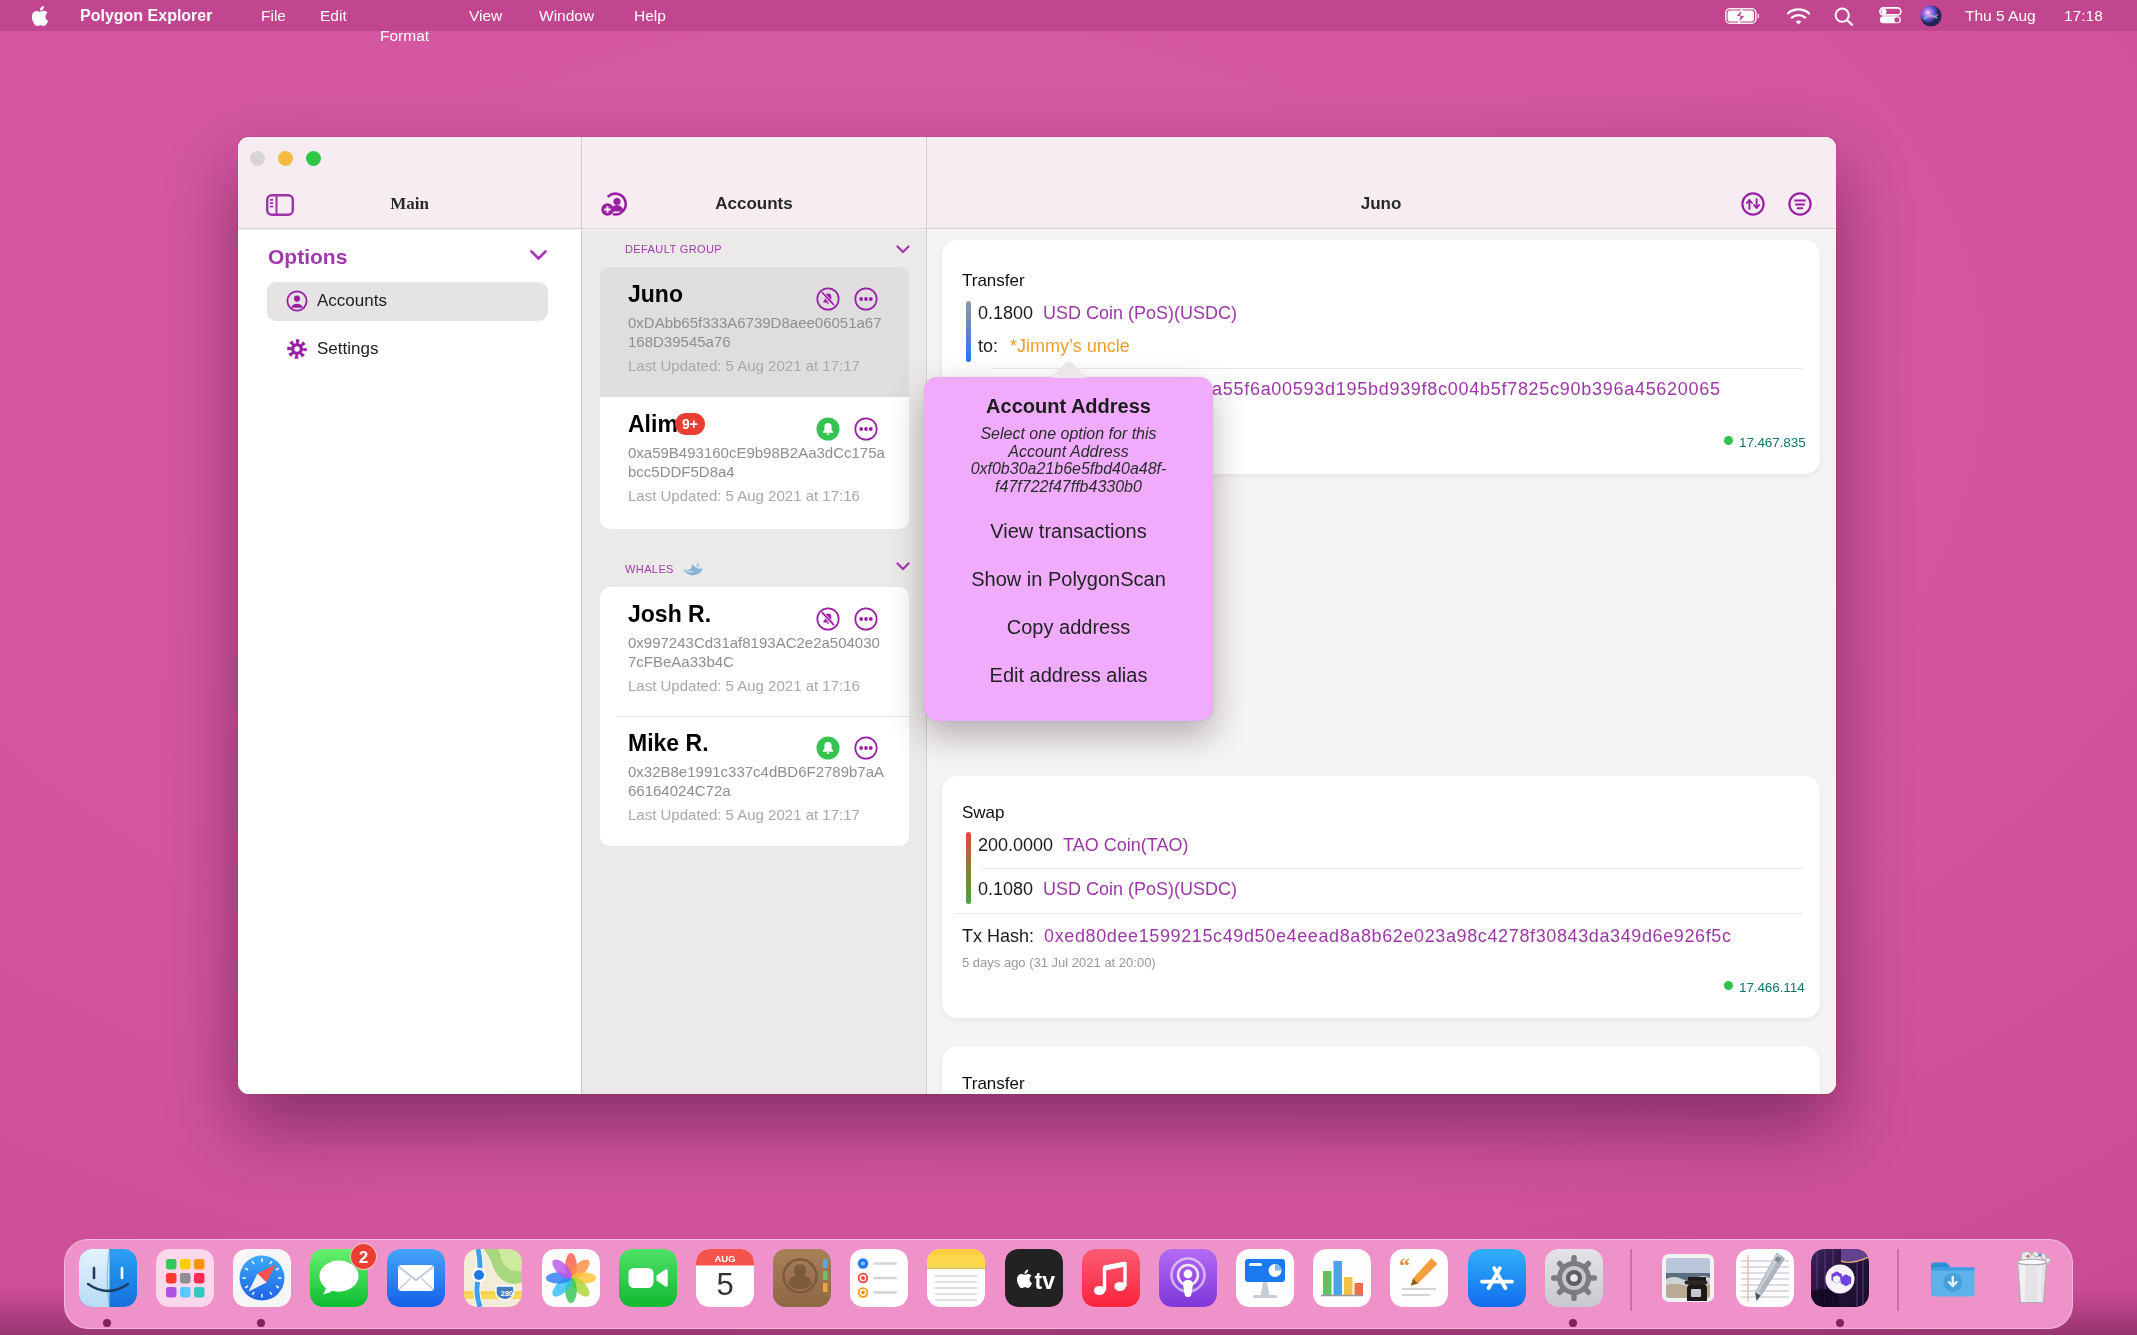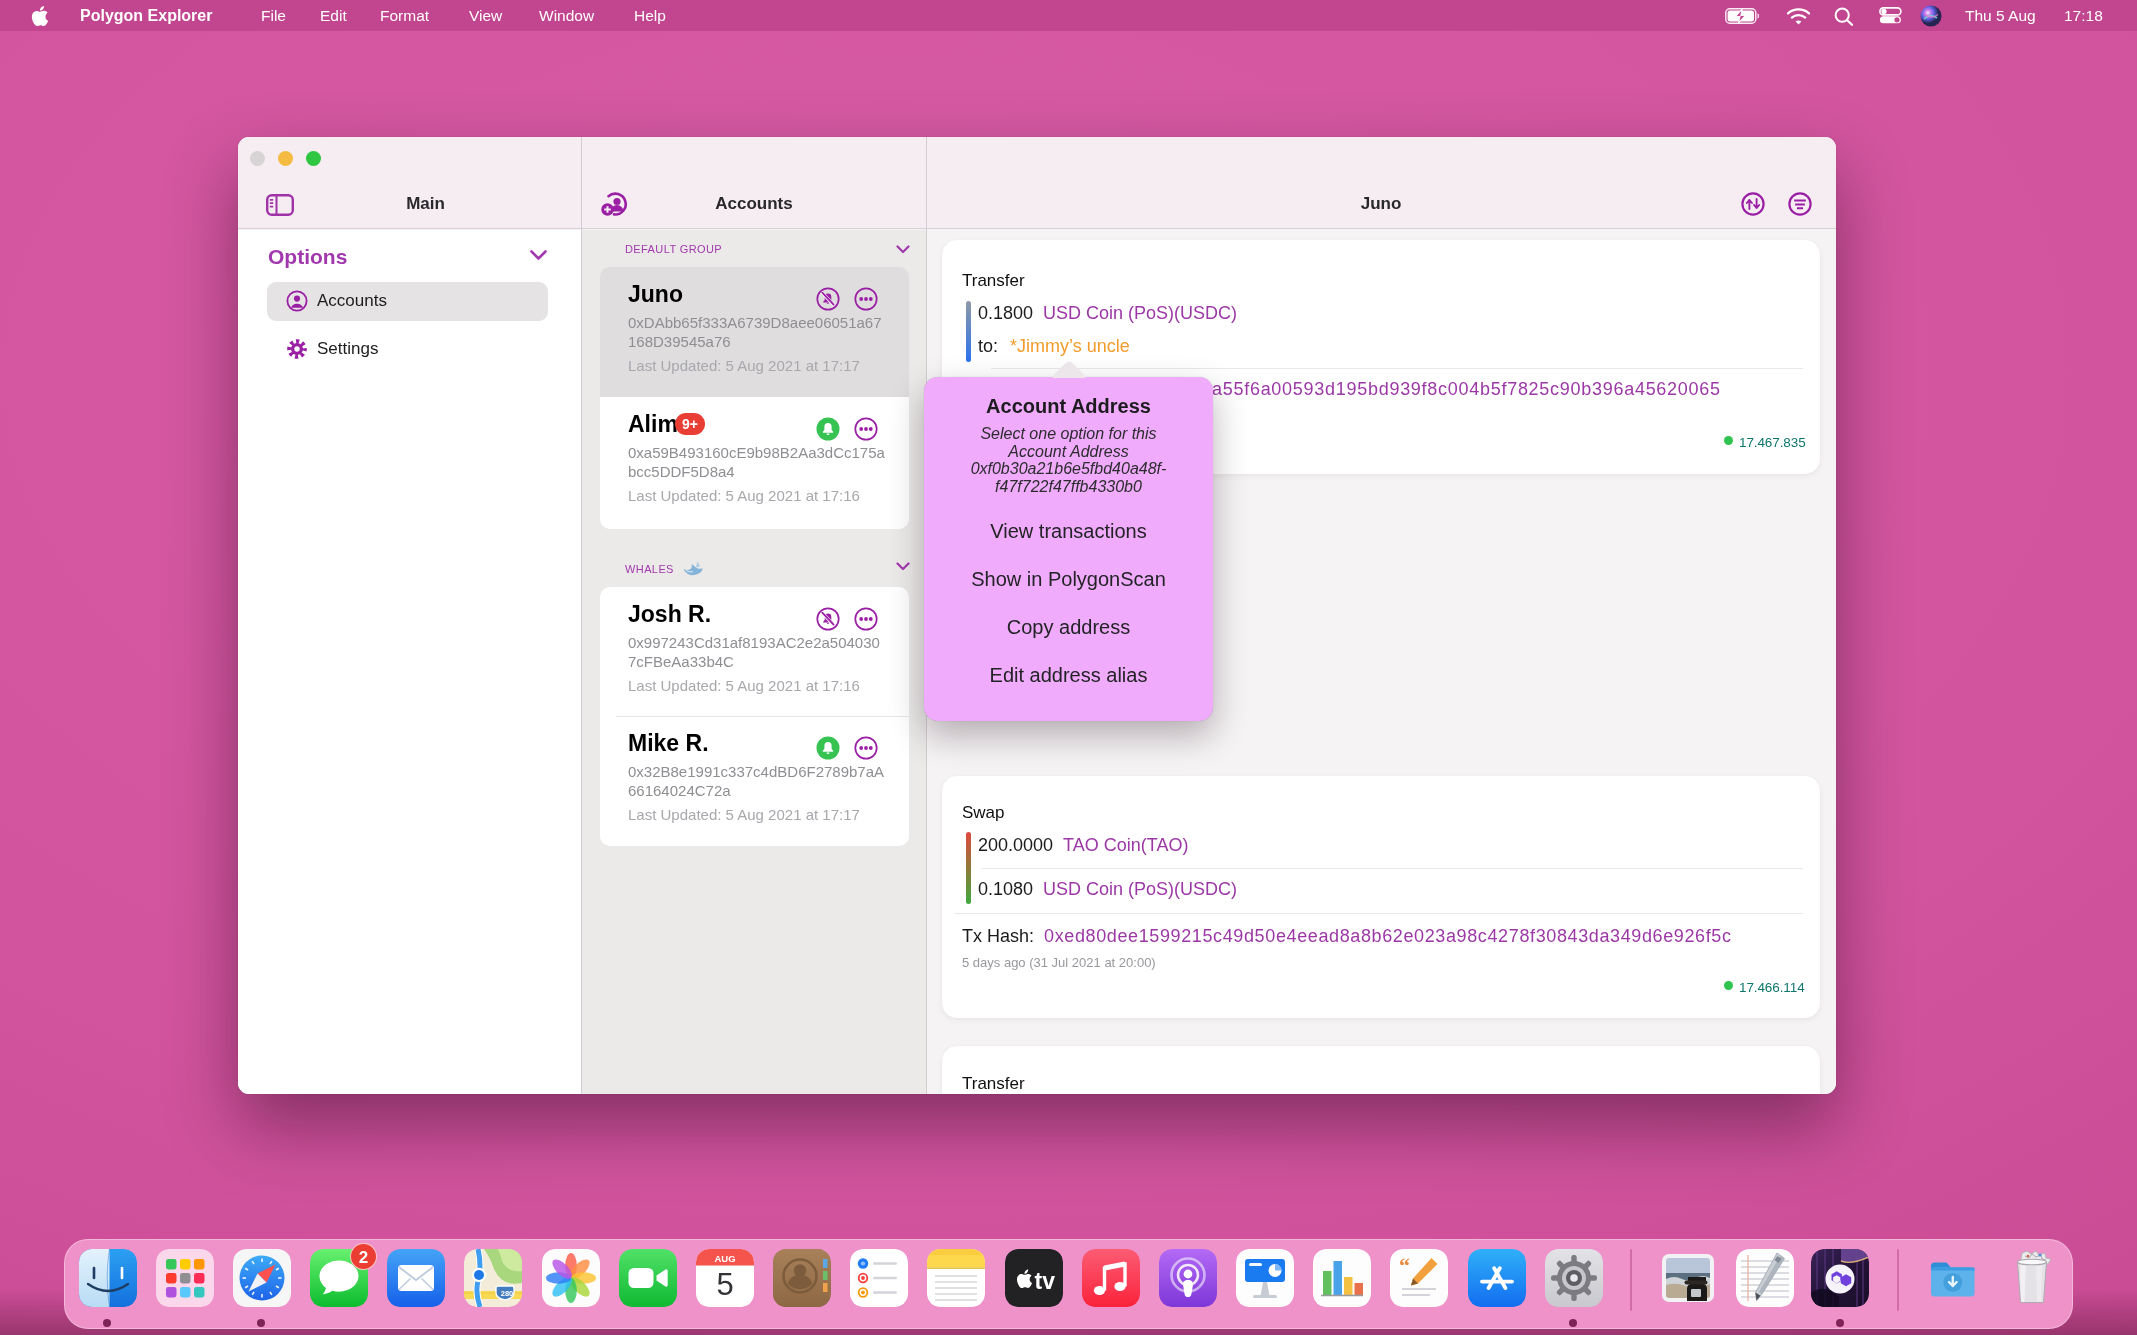--- a/index.html
+++ b/index.html
@@ -70,21 +70,21 @@
 </head>
 <body>
 
 <div id="menubar">
   <svg class="abs" style="left:31px;top:6px;" width="18" height="20" viewBox="0 0 814 1000">
       <path fill="#fff" d="M788.1 340.9c-5.8 4.5-108.2 62.2-108.2 190.5 0 148.4 130.3 200.9 134.2 202.2-.6 3.2-20.7 71.9-68.7 141.9-42.8 61.6-87.5 123.1-155.5 123.1s-85.5-39.5-164-39.5c-76.5 0-103.7 40.8-165.9 40.8s-105.6-57-155.5-127C46.7 790.7 0 663 0 541.8c0-194.4 126.4-297.5 250.8-297.5 66.1 0 121.2 43.4 162.7 43.4 39.5 0 101.1-46 176.3-46 28.5 0 130.9 2.6 198.3 99.2zm-234-181.5c31.1-36.9 53.1-88.1 53.1-139.3 0-7.1-.6-14.3-1.9-20.1-50.6 1.9-110.8 33.7-147.1 75.8-28.5 32.4-55.1 83.6-55.1 135.5 0 7.8 1.3 15.6 1.9 18.1 3.2.6 8.4 1.3 13.6 1.3 45.4 0 102.5-30.4 135.5-71.3z"></path>
     </svg>
   <div class="mi" style="left:80px;font-weight:bold;font-size:16px;">Polygon Explorer</div>
   <div class="mi" style="left:261px;">File</div>
   <div class="mi" style="left:320px;">Edit</div>
-  <div class="mi" style="left:380px;">Format</div>
+  <div class="mi" style="left:380px;margin-top:20px;">Format</div>
   <div class="mi" style="left:469px;">View</div>
   <div class="mi" style="left:539px;">Window</div>
   <div class="mi" style="left:634px;">Help</div>
 
   <svg class="abs" style="left:1725px;top:8px;" width="36" height="16" viewBox="0 0 36 16">
     <rect x="0.8" y="0.8" width="30" height="14.4" rx="4" fill="none" stroke="#fff" stroke-width="1.4" opacity=".9"></rect>
     <rect x="2.6" y="2.6" width="26.4" height="10.8" rx="2.5" fill="#fff"></rect>
     <path d="M 32.5 5 a 3.5 3.5 0 0 1 0 6 z" fill="#fff" opacity=".8"></path>
     <path d="M 17.2 1 L 10.5 8.6 h 4.4 L 13.6 15 l 6.8 -7.6 h -4.5 z" fill="#c2458f" stroke="#fff" stroke-width="1.1"></path>
   </svg>
@@ -127,21 +127,21 @@
 <div id="win">
   <div id="det"></div>
   <div id="mid"></div>
   <div id="side"></div>
   <div id="hdr"></div>
   <div id="vb1"></div>
   <div id="vb2"></div>
   <div class="tl" style="left:11.5px;background:#d8d4d5;"></div>
   <div class="tl" style="left:39.5px;background:#f5bb41;"></div>
   <div class="tl" style="left:67.5px;background:#2fc641;"></div>
-  <div class="paneTitle" style="left:16px;width:343px;">Main</div>
+  <div class="paneTitle" style="left:0;width:343px;font-family:Liberation Serif, serif;">Main</div>
   <div class="paneTitle" style="left:344px;width:344px;">Accounts</div>
   <div class="paneTitle" style="left:688px;width:910px;">Juno</div>
 
   <svg class="abs" style="left:28px;top:57px;" width="28" height="22" viewBox="0 0 28 22">
     <rect x="1.2" y="1.2" width="25.6" height="19.6" rx="4.5" fill="none" stroke="#a032a8" stroke-width="2.4"></rect>
     <line x1="10.5" y1="1.2" x2="10.5" y2="20.8" stroke="#a032a8" stroke-width="2"></line>
     <line x1="3.8" y1="5.8" x2="7.2" y2="5.8" stroke="#a032a8" stroke-width="1.7"></line>
     <line x1="3.8" y1="9.2" x2="7.2" y2="9.2" stroke="#a032a8" stroke-width="1.7"></line>
     <line x1="3.8" y1="12.6" x2="7.2" y2="12.6" stroke="#a032a8" stroke-width="1.7"></line>
   </svg>

